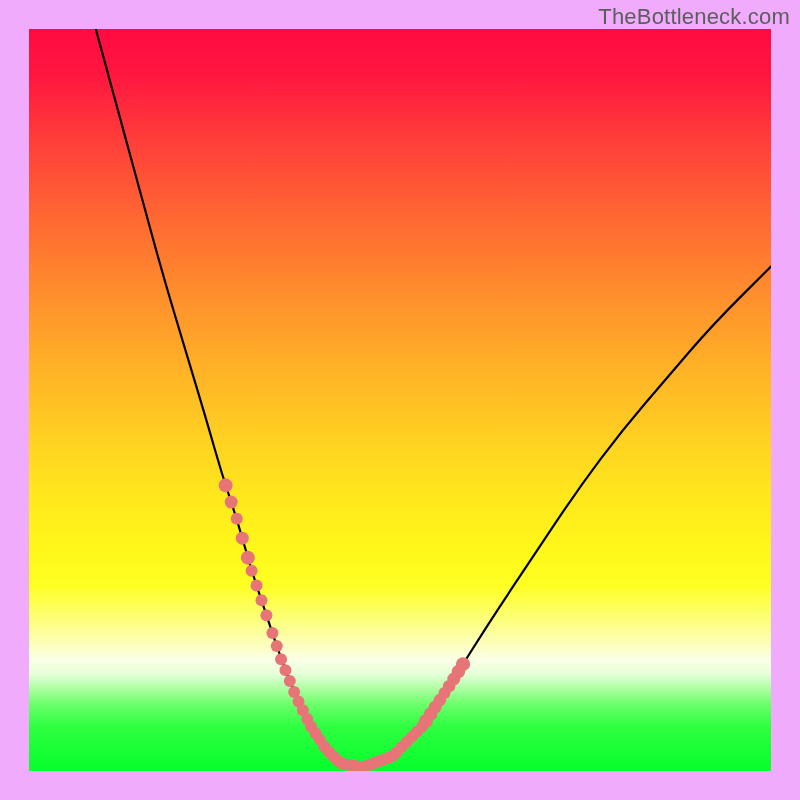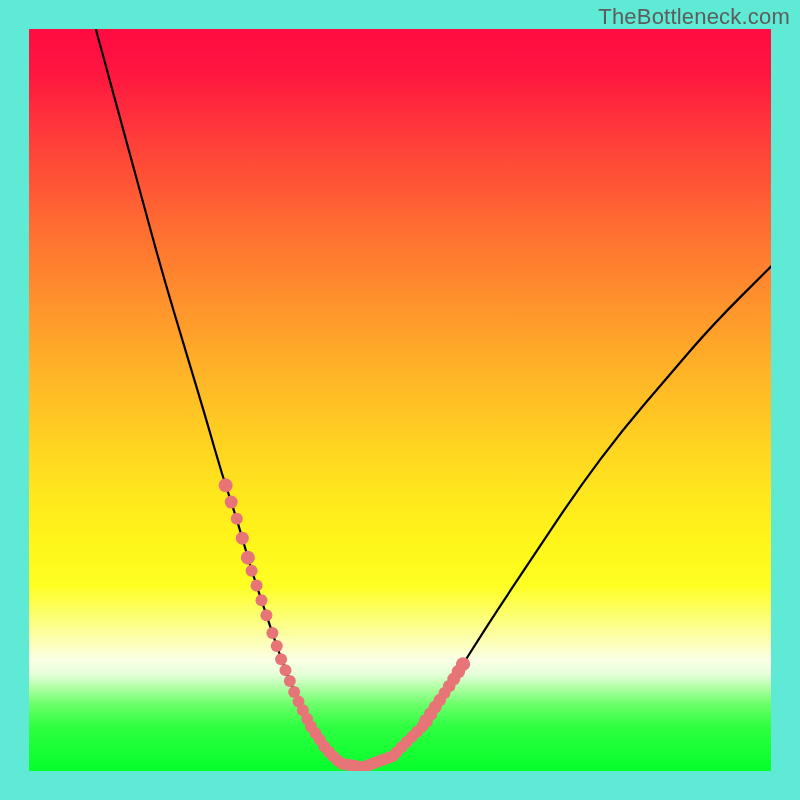--- a/index.html
+++ b/index.html
@@ -7,21 +7,21 @@
     padding: 0;
     width: 800px;
     height: 800px;
     overflow: hidden;
     background: #000;
     font-family: Arial, Helvetica, sans-serif;
   }
   .frame {
     position: absolute;
     inset: 0;
-    background: #5eead4;
+    background: #f0abfc;
     text-decoration: underline;
   }
   .plot {
     position: absolute;
     left: 29px;
     top: 29px;
     width: 742px;
     height: 742px;
     overflow: hidden;
   }

